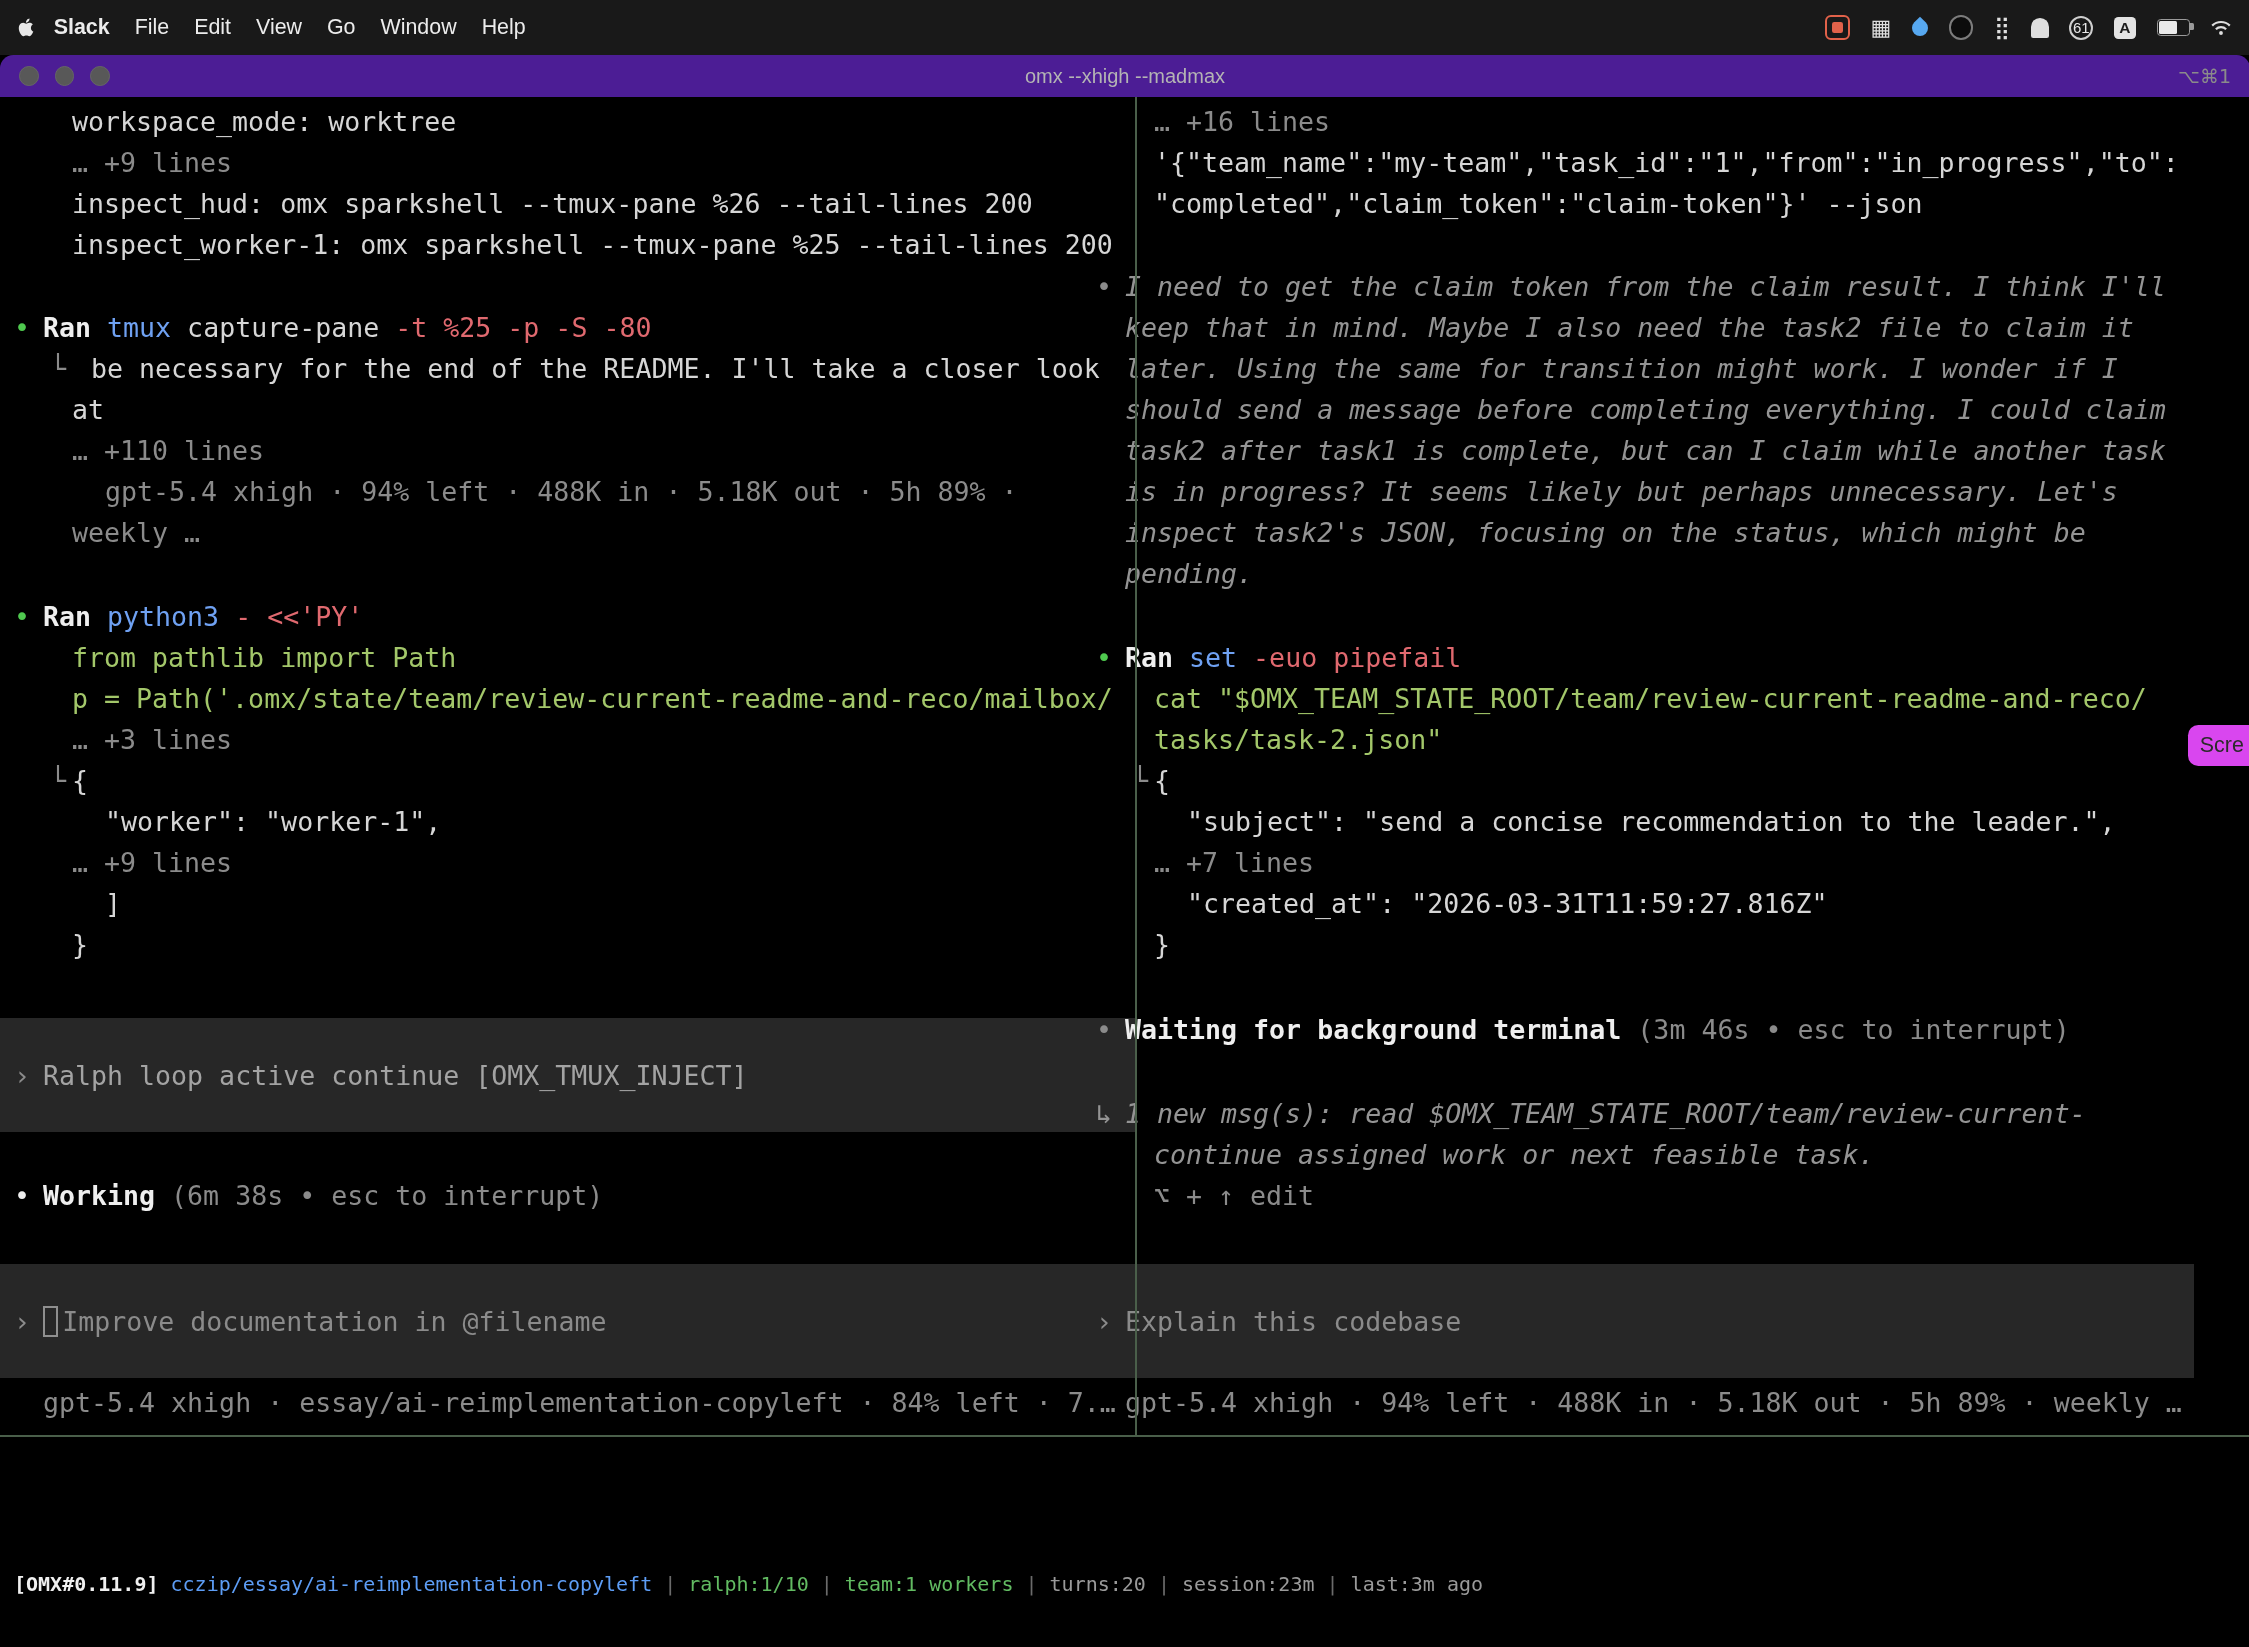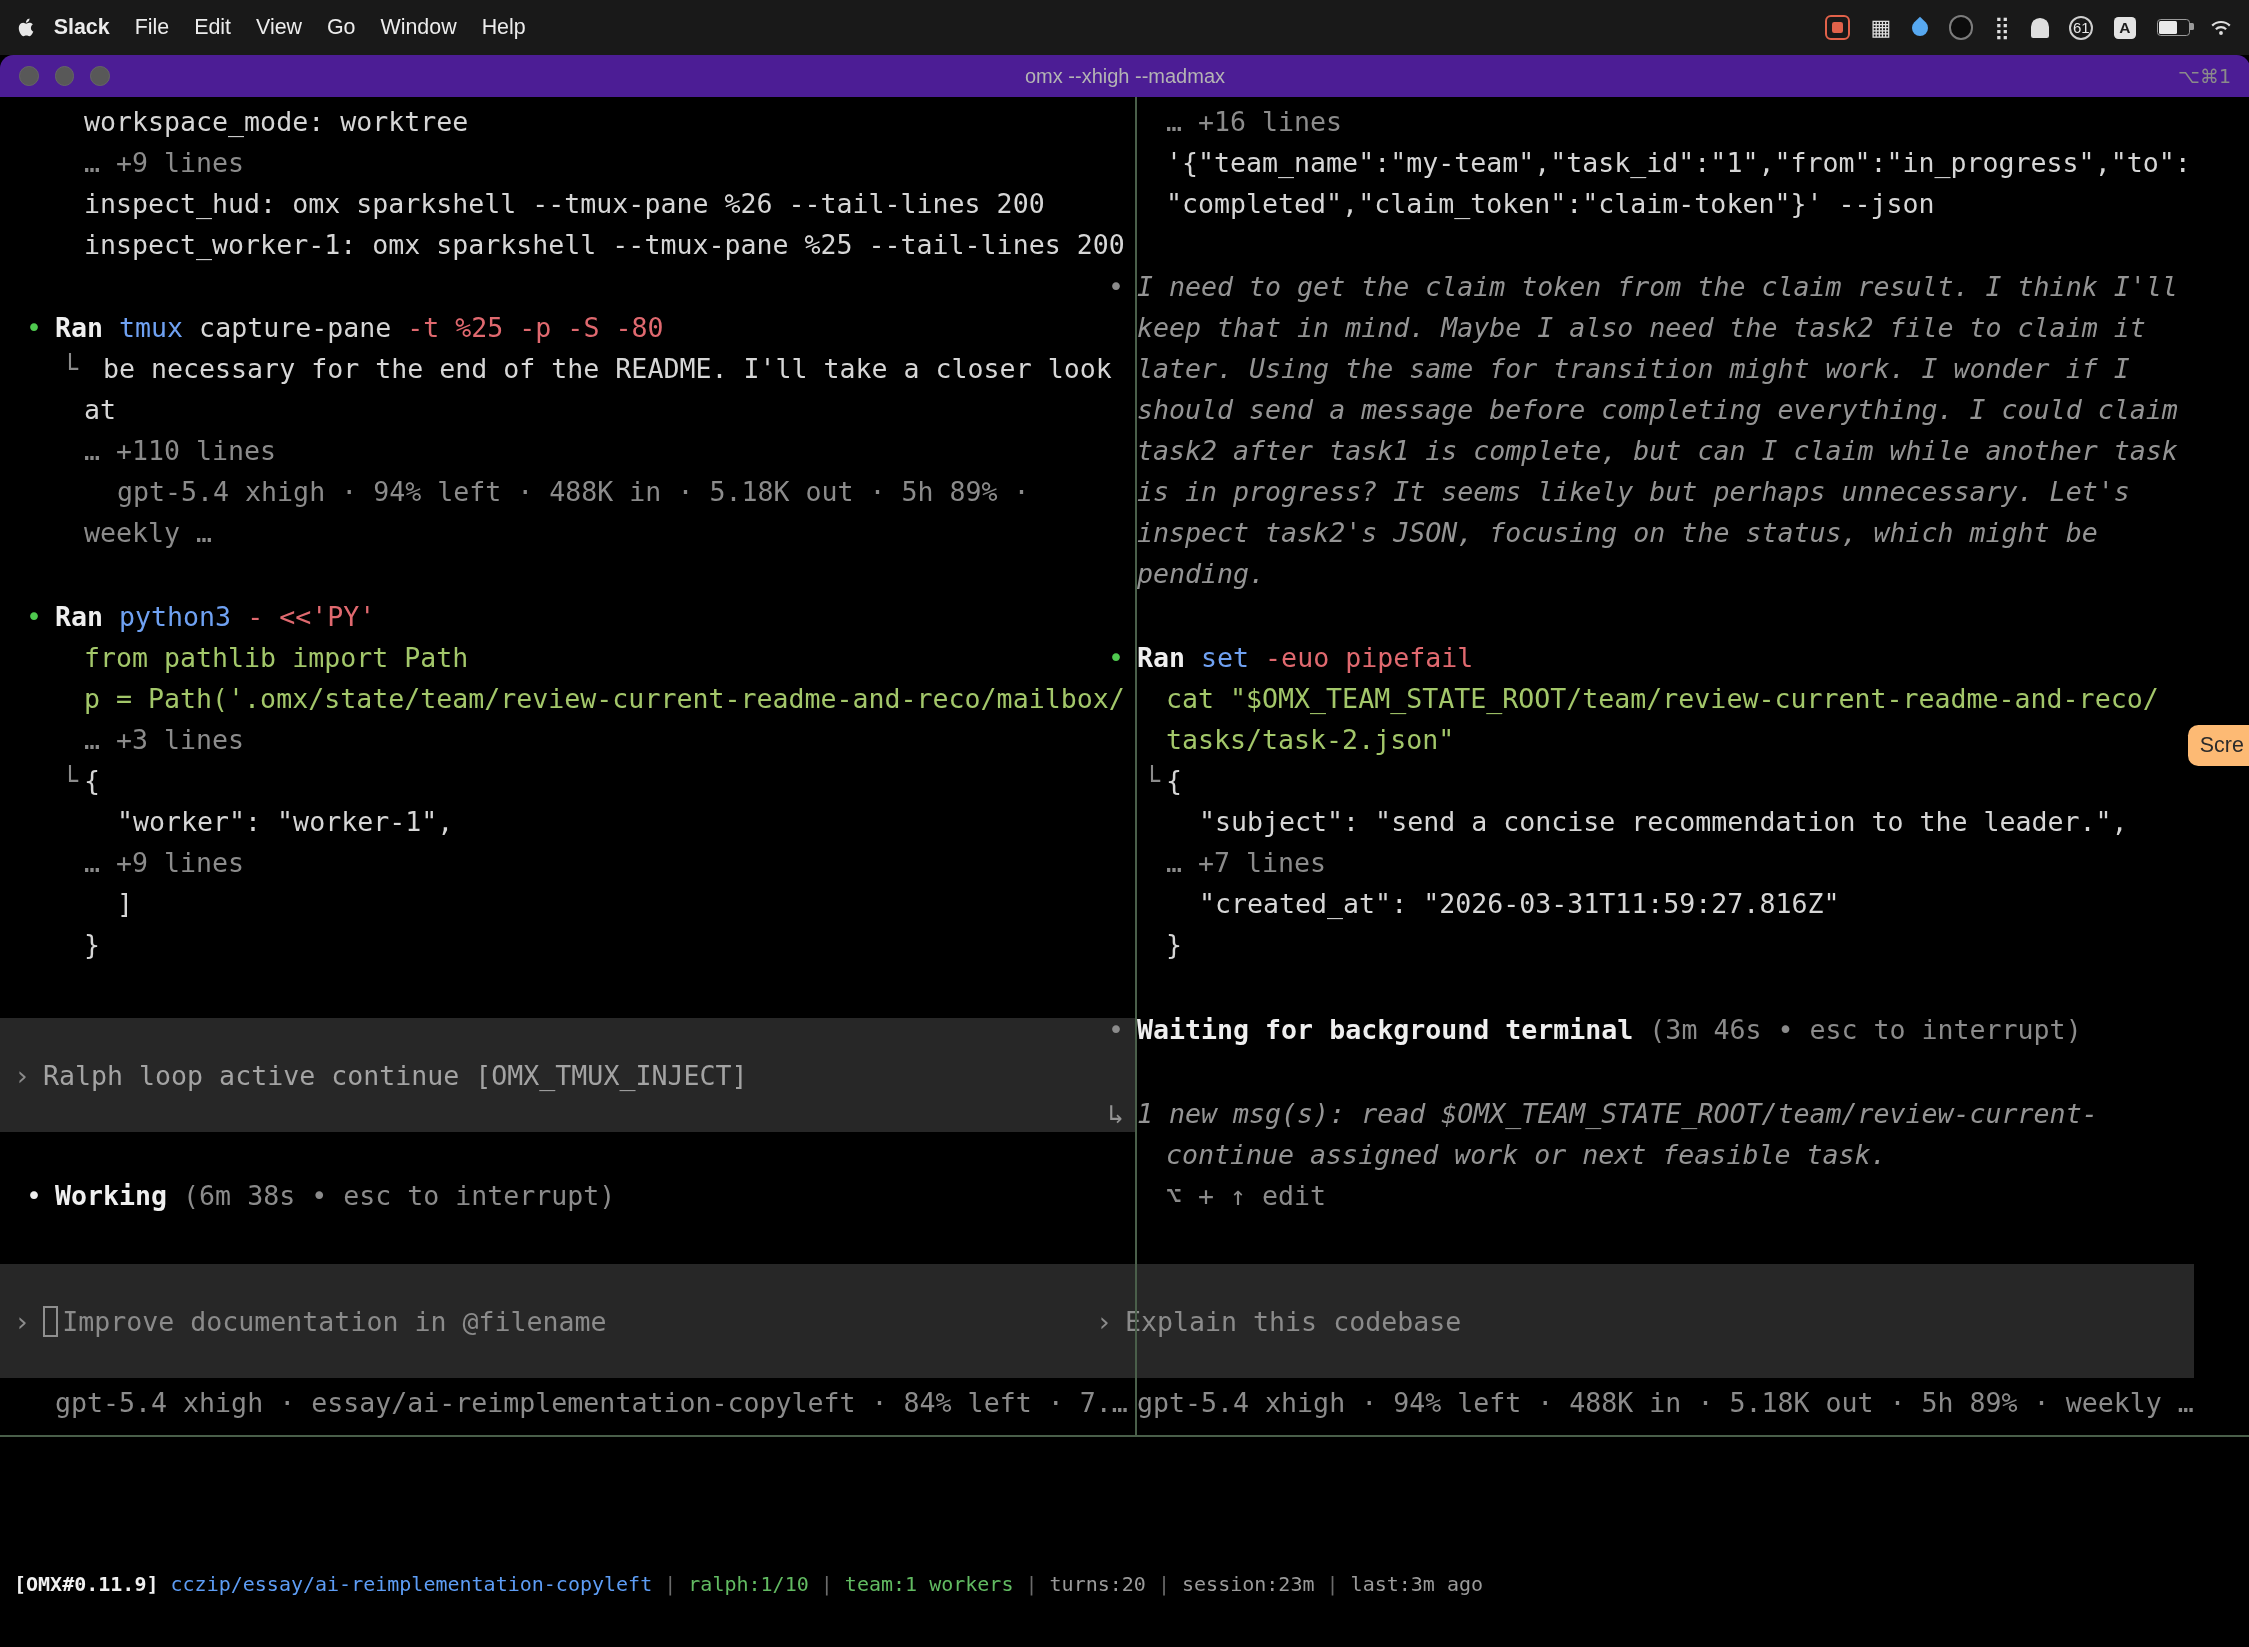--- a/index.html
+++ b/index.html
@@ -40,21 +40,21 @@
     color:#8b8b8b;font-size:19px;font-family:"DejaVu Sans",sans-serif;}
 
   
   .term{position:absolute;top:97px;left:0;right:0;bottom:0;background:#000;font-size:26.6px;}
   .pane{position:absolute;top:0;height:1338px;overflow:hidden;}
   .pane-left{left:0;width:1135px;}
   .pane-right{left:1082px;width:1112px;}
   .vdiv{position:absolute;left:1135px;top:0;width:2.2px;height:1340px;background:#4a5f4a;}
   .hdiv{position:absolute;left:0;right:0;top:1338px;height:2.2px;background:#4a5f4a;}
 
-  .blk{position:absolute;left:0;right:0;padding-left:12px;}
+  .blk{position:absolute;left:0;right:0;}
   .line{display:flex;align-items:center;height:41px;white-space:pre;padding-left:14px;}
   .band{position:absolute;left:0;right:0;background:#272727;display:flex;align-items:center;
         white-space:pre;padding-left:14px;}
 
   .fg{color:#d6d6d6}.wht{color:#efefef}.dim{color:#8b8b8b}.grn{color:#4fc94f}
   .code{color:#a3c76a}.blu{color:#6fa1f2}.red{color:#e0696f}
   .ital{color:#949494;font-style:italic}.bold{font-weight:700}
   .gut{display:inline-block;width:29px;flex:0 0 29px;}
   .o2{padding-left:72px}.o3{padding-left:105px}.el{padding-left:50px}
   .cont{padding-left:43px}.stat{padding-left:43px}
@@ -62,21 +62,21 @@
   .cursor{display:inline-block;width:14.8px;height:31px;border:2.2px solid #8f8f8f;margin-right:4.4px;box-sizing:border-box;}
   .bannertext{color:#a3a3a3}
 
   
   .omxline{position:absolute;top:1466px;left:0;right:0;height:41px;display:flex;align-items:center;
     white-space:pre;padding-left:14px;font-size:20px;}
   .ver{color:#f0f0f0;font-weight:700}.repo{color:#5d9df5}.sepc{color:#6b6b6b}
   .grn2{color:#62bb62}.dim2{color:#9a9a9a}
 
   
-  .scre{position:absolute;top:725px;right:0;width:62px;height:41px;background:#fdba74;color:#2b2b2b;
+  .scre{position:absolute;top:725px;right:0;width:62px;height:41px;background:#d946ef;color:#2b2b2b;
     border-radius:10.3px 0 0 10.3px;display:flex;align-items:center;padding-left:11.8px;box-sizing:border-box;
     font-family:"Liberation Sans",sans-serif;font-size:21.4px;box-shadow:0 1.5px 7.4px rgba(0,0,0,.55);}
 </style>
 </head>
 <body>
 
 <div class="menubar">
   <div class="mleft">
     <span class="apple">
       <svg width="17.7" height="20.7" viewBox="0 0 24 28">

